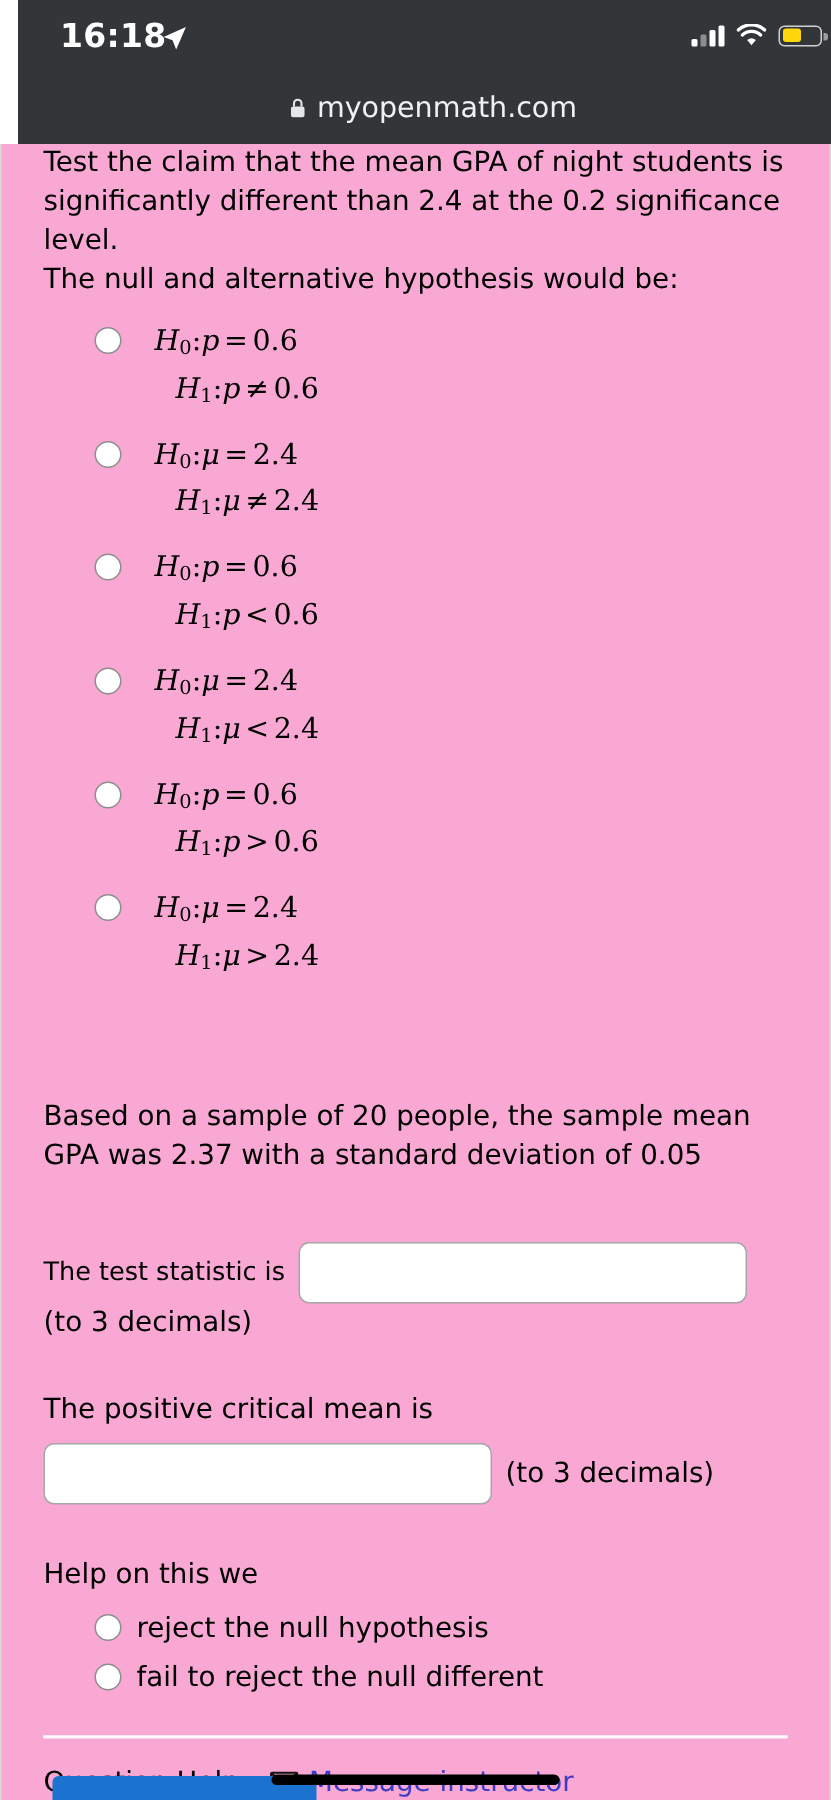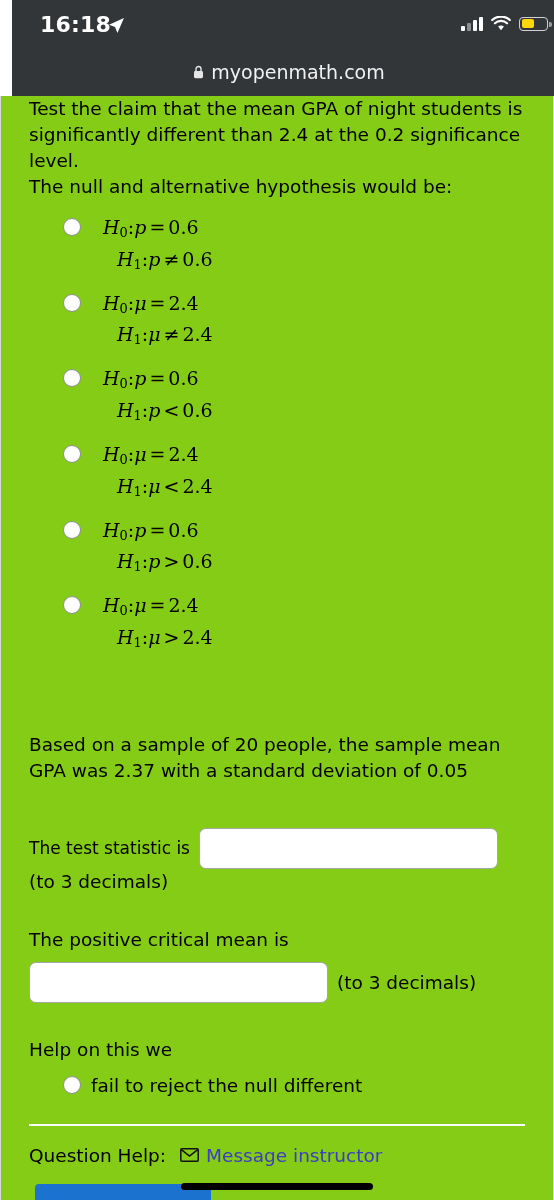--- a/index.html
+++ b/index.html
@@ -108,21 +108,21 @@
     color: #f1f1f1;
     font-size: 19px;
   }
 
   
   .page {
     position: absolute;
     left: 0; top: 96px;
     width: 554px;
     height: 1104px;
-    background: #84cc16;
+    background: #f9a8d4;
     border-left: 1px solid #d8d8d8;
     border-right: 1px solid #d8d8d8;
     box-sizing: border-box;
     overflow: hidden;
   }
   .content {
     position: relative;
     padding: 0 28px;
   }
 
@@ -372,20 +372,24 @@
       <p class="body-text">The positive critical mean is</p>
       <div class="cv-row">
         <input class="txtbox cv-box" type="text" value="" style="">
         <span class="cv-note">(to 3 decimals)</span>
       </div>
     </div>
 
     <div class="concl-block">
       <p class="body-text">Help on this we</p>
       <div class="concl-options">
+        <label class="concl-option">
+          <span class="radio" style="margin-top:0"></span>
+          <span class="label">reject the null hypothesis</span>
+        </label>
         <label class="concl-option">
           <span class="radio" style="margin-top:0"></span>
           <span class="label">fail to reject the null different</span>
         </label>
       </div>
     </div>
 
     <hr class="divider">
 
     <div class="help-row">

